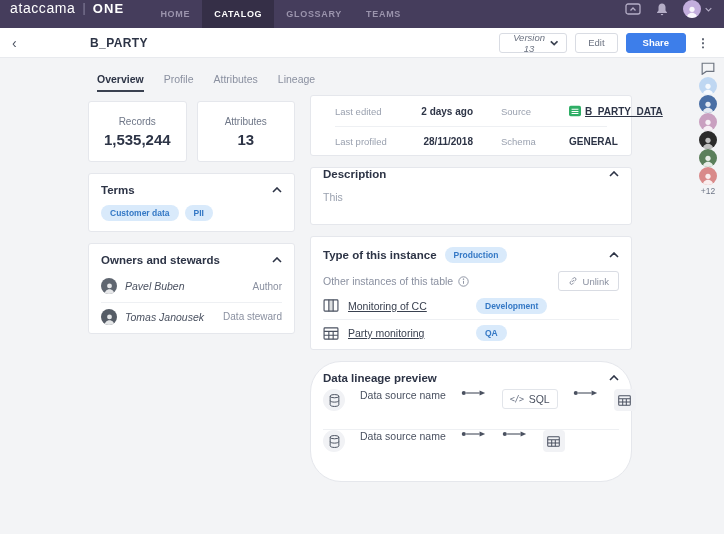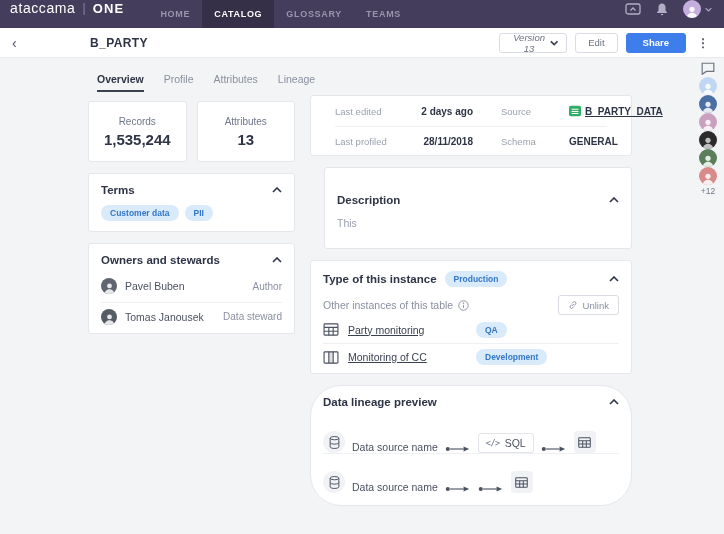--- a/index.html
+++ b/index.html
@@ -54,47 +54,47 @@
   .terms-card { margin-top:11px; height:59px; padding:10px 12px; }
   .tag-row { display:flex; gap:6px; margin-top:9px; }
   .pill { background:#d9eafb; color:#3478c5; font-size:8.5px; font-weight:bold; padding:3px 9px; border-radius:9px; white-space:nowrap; }
   .pill.clickable { cursor:pointer; }
   
   .owners-card { margin-top:11px; padding:10px 12px 3px; }
   .person-row { display:flex; align-items:center; height:28px; margin-top:2px; }
   .person-row + .person-row { border-top:1px solid #eef0f3; }
   .owner-avatar { width:16px; height:16px; border-radius:50%; overflow:hidden; display:flex; align-items:flex-end; justify-content:center; }
   .oa1 { background:#5f6670; } .oa2 { background:#555c66; }
-  .person-name { font-size:10.5px; color:#4a5160; margin-left:8px; }
+  .person-name { font-size:10.5px; color:#4a5160; margin-left:8px;font-style:italic; }
   .person-role { margin-left:auto; font-size:10px; color:#8a90a0; }
   
   .info-card { margin-top:37px; height:61px; padding:0 24px; }
   .info-row { display:grid; grid-template-columns:62px 76px 96px 1fr; align-items:center; height:30px; }
   .info-row + .info-row { border-top:1px solid #eef0f3; }
   .info-label { font-size:9.5px; color:#9aa1af; }
   .info-label.ind { padding-left:28px; }
   .info-value { font-size:10px; font-weight:bold; color:#2d3446; text-align:right; }
   .src-link { display:flex; align-items:center; justify-content:flex-end; gap:4px; cursor:pointer; }
   .src-link .lbl { text-decoration:underline; font-size:10px; font-weight:bold; color:#2d3446; }
   
-  .desc-card { margin-top:11px; height:82px; padding:26px 12px;margin-left:14px; }
+  .desc-card { margin-top:11px; height:58px; padding:0 12px; }
   .desc-body { margin-top:11px; font-size:10.5px; color:#9aa1af; }
   
   .inst-card { margin-top:11px; padding:10px 12px 3px; }
   .inst-head { display:flex; align-items:center; gap:8px; }
   .inst-sub-row { display:flex; align-items:center; margin-top:7px; height:22px; }
   .inst-sub { font-size:10.5px; color:#8a90a0; display:flex; align-items:center; gap:5px; }
   .unlink-btn { margin-left:auto; height:20px; border:1px solid #d9dce3; border-radius:3px; background:#fff; color:#8a90a0; font-size:9.5px; display:flex; align-items:center; gap:5px; padding:0 9px; cursor:pointer; }
   .inst-item { display:flex; align-items:center; height:27px; }
   .inst-item + .inst-item { border-top:1px solid #eef0f3; }
   .inst-icon { display:flex; width:17px; }
   .inst-name { font-size:10.5px; color:#3a4150; text-decoration:underline; margin-left:8px; width:128px; cursor:pointer; }
   
   .lineage-card { margin-top:11px; padding:10px 12px 12px;border-radius:31px; }
-  .lin-row { display:flex; align-items:flex-end; gap:7px; height:40px; }
+  .lin-row { display:flex; align-items:flex-start; gap:15px; height:40px; }
   .lin-rows { margin-top:5px; }
   .lin-row + .lin-row { border-top:1px solid #eef0f3; }
   .chip { width:22px; height:22px; background:#f1f2f5; display:flex; align-items:center; justify-content:center; flex:0 0 auto; }
   .chip-round { border-radius:50%; }
   .chip-sq { border-radius:4px; }
   .lin-text { font-size:10.5px; color:#4a5160; white-space:nowrap; }
   .step-box { display:flex; align-items:center; gap:5px; border:1px solid #e2e5ea; border-radius:3px; padding:3px 7px; }
   .step-label { font-size:10.5px; color:#4a5160; white-space:nowrap; }
   .code-glyph { font-size:8.5px; color:#6e7687; font-family:"DejaVu Sans Mono", monospace; letter-spacing:-.5px; }
   .connector { display:flex; flex:0 0 auto; }
@@ -290,36 +290,36 @@
               <path d="M9 11l-3 3a3.5 3.5 0 0 0 5 5l3-3"></path>
               <path d="M15 13l3-3a3.5 3.5 0 0 0-5-5l-3 3"></path>
             </svg>
           <span>Unlink</span>
         </button>
       </div>
       <div class="inst-item">
         <span class="inst-icon">
           <svg width="16" height="13" viewBox="0 0 18 15" fill="none" stroke="#4a5160" stroke-width="1.3">
               <rect x="1" y="1" width="16" height="13" rx="1"></rect>
-              <path d="M1 5h16M1 9.5h16M6.5 5v9M11.5 5v9"></path>
-            </svg>
-        </span>
-        <span class="inst-name">Party monitoring</span>
-        <span class="pill">QA</span>
+              <rect x="6.5" y="1" width="5" height="13" fill="#4a5160" opacity=".18" stroke="none"></rect>
+              <path d="M6.5 1v13M11.5 1v13"></path>
+            </svg>
+        </span>
+        <span class="inst-name">Monitoring of CC</span>
+        <span class="pill">Development</span>
       </div>
       <div class="inst-item">
         <span class="inst-icon">
           <svg width="16" height="13" viewBox="0 0 18 15" fill="none" stroke="#4a5160" stroke-width="1.3">
               <rect x="1" y="1" width="16" height="13" rx="1"></rect>
-              <rect x="6.5" y="1" width="5" height="13" fill="#4a5160" opacity=".18" stroke="none"></rect>
-              <path d="M6.5 1v13M11.5 1v13"></path>
-            </svg>
-        </span>
-        <span class="inst-name">Monitoring of CC</span>
-        <span class="pill">Development</span>
+              <path d="M1 5h16M1 9.5h16M6.5 5v9M11.5 5v9"></path>
+            </svg>
+        </span>
+        <span class="inst-name">Party monitoring</span>
+        <span class="pill">QA</span>
       </div>
     </div>
 
     <div class="card lineage-card">
       <div class="card-head">
         <span class="card-title">Data lineage preview</span>
         <span class="collapse">
           <svg width="10" height="6" viewBox="0 0 10 6" fill="none" stroke="#2d3446" stroke-width="1.6">
               <path d="M1 5l4-4 4 4"></path>
             </svg>

